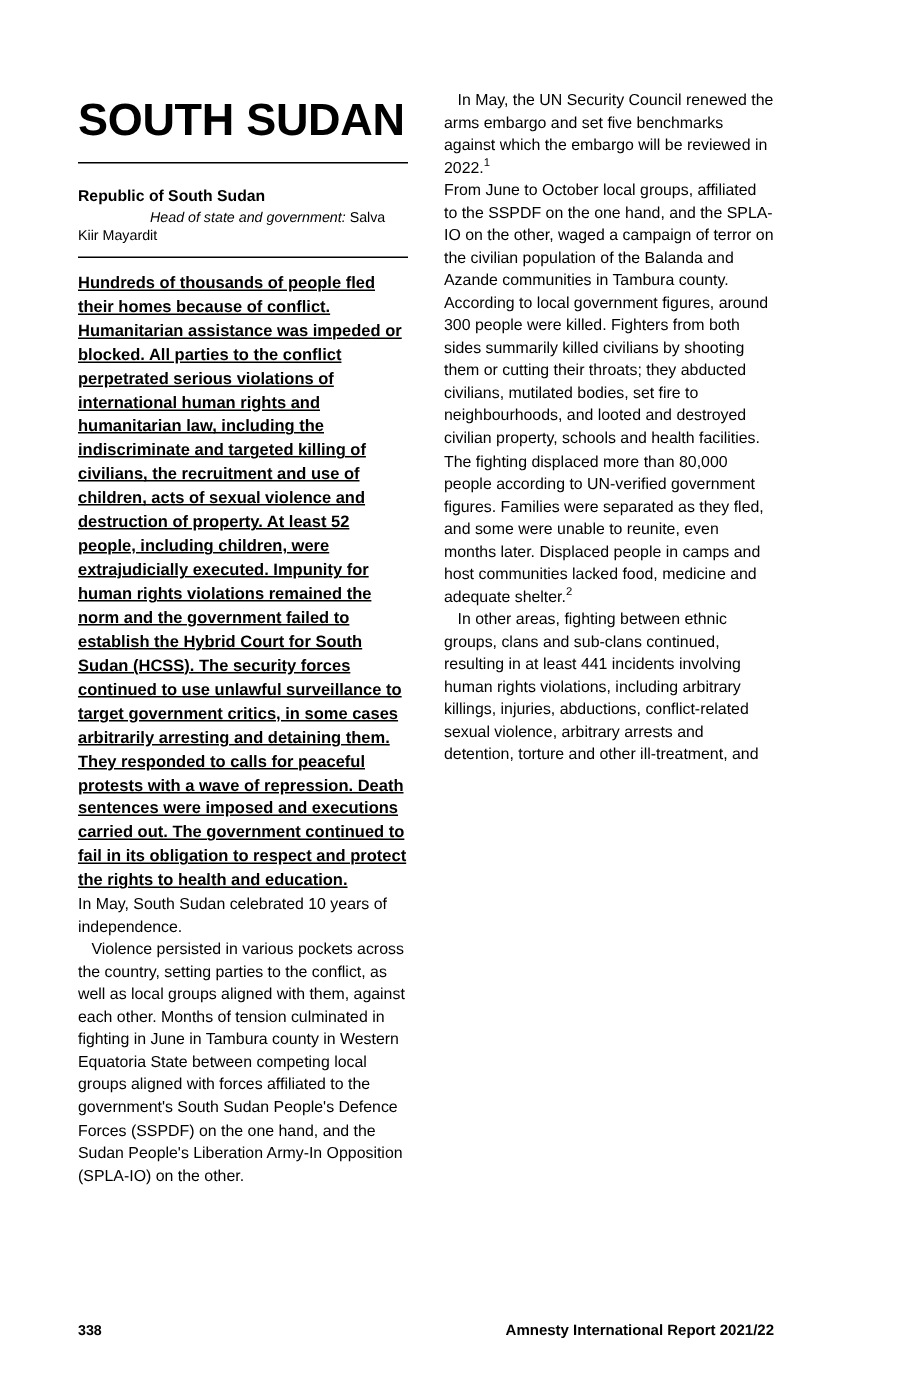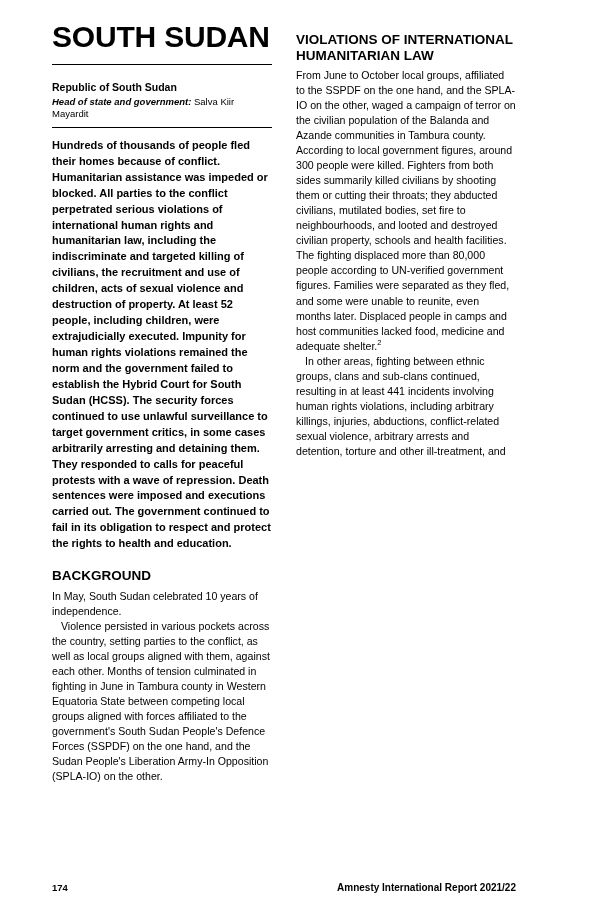--- a/index.html
+++ b/index.html
@@ -14,21 +14,21 @@
     font-family: "Liberation Sans", sans-serif;
     color: #000000;
     position: relative;
     overflow: hidden;
   }
   .page {
     position: absolute;
     left: 0; top: 0;
     width: 568px;
     height: 921px;
-    padding: 16px 52px 0 52px;
+    padding: 60px 52px 0 52px;
   }
   .columns {
     display: flex;
     gap: 24px;
     align-items: flex-start;
   }
   .col {
     width: 232px;
   }
   .country-title {
@@ -54,32 +54,34 @@
     line-height: 1.25;
     margin: 16px 0 2px 0;
   }
   .head-of-state {
     font-size: 9.5px;
     line-height: 1.3;
     margin: 0;
   }
   .head-of-state .label {
     font-style: italic;
-    font-weight: 700;
+    font-weight: 400;
+    margin-left: 48px;
   }
   .head-of-state .name {
     font-weight: 400;
     font-style: normal;
   }
   .lede {
     font-size: 11px;
     line-height: 1.45;
     font-weight: 700;
     margin: 10px 0 0 0;
     text-align: left;
+    text-decoration: underline;
   }
   .section-head {
     font-size: 13.5px;
     font-weight: 700;
     line-height: 1.15;
     margin: 16px 0 5px 0;
   }
   p.body {
     font-size: 10.6px;
     line-height: 1.42;
@@ -123,31 +125,30 @@
       <h1 class="country-title">SOUTH SUDAN</h1>
       <hr class="rule">
       <div class="official-name">Republic of South Sudan</div>
       <div class="head-of-state">
         <span class="label">Head of state and government: </span><span class="name">Salva Kiir Mayardit</span>
       </div>
       <hr class="rule thin">
 
       <p class="lede">Hundreds of thousands of people fled their homes because of conflict. Humanitarian assistance was impeded or blocked. All parties to the conflict perpetrated serious violations of international human rights and humanitarian law, including the indiscriminate and targeted killing of civilians, the recruitment and use of children, acts of sexual violence and destruction of property. At least 52 people, including children, were extrajudicially executed. Impunity for human rights violations remained the norm and the government failed to establish the Hybrid Court for South Sudan (HCSS). The security forces continued to use unlawful surveillance to target government critics, in some cases arbitrarily arresting and detaining them. They responded to calls for peaceful protests with a wave of repression. Death sentences were imposed and executions carried out. The government continued to fail in its obligation to respect and protect the rights to health and education.</p>
 
-      <h2 class="section-head">BACKGROUND</h2>
       <p class="body">In May, South Sudan celebrated 10 years of independence.</p>
       <p class="body indent">Violence persisted in various pockets across the country, setting parties to the conflict, as well as local groups aligned with them, against each other. Months of tension culminated in fighting in June in Tambura county in Western Equatoria State between competing local groups aligned with forces affiliated to the government's South Sudan People's Defence Forces (SSPDF) on the one hand, and the Sudan People's Liberation Army-In Opposition (SPLA-IO) on the other.</p>
     </div>
 
     <div class="col">
+      <p class="body indent"><span>In May, the UN Security Council renewed the arms embargo and set five benchmarks against which the embargo will be reviewed in 2022.</span><sup>1</sup></p>
 
-      <h2 class="section-head">VIOLATIONS OF INTERNATIONAL HUMANITARIAN LAW</h2>
       <p class="body"><span>From June to October local groups, affiliated to the SSPDF on the one hand, and the SPLA-IO on the other, waged a campaign of terror on the civilian population of the Balanda and Azande communities in Tambura county. According to local government figures, around 300 people were killed. Fighters from both sides summarily killed civilians by shooting them or cutting their throats; they abducted civilians, mutilated bodies, set fire to neighbourhoods, and looted and destroyed civilian property, schools and health facilities. The fighting displaced more than 80,000 people according to UN-verified government figures. Families were separated as they fled, and some were unable to reunite, even months later. Displaced people in camps and host communities lacked food, medicine and adequate shelter.</span><sup>2</sup></p>
       <p class="body indent">In other areas, fighting between ethnic groups, clans and sub-clans continued, resulting in at least 441 incidents involving human rights violations, including arbitrary killings, injuries, abductions, conflict-related sexual violence, arbitrary arrests and detention, torture and other ill-treatment, and</p>
     </div>
 
   </div>
 
   <div class="footer">
-    <span class="page-num">174</span>
+    <span class="page-num">338</span>
     <span class="footer-title">Amnesty International Report 2021/22</span>
   </div>
 </div>
 
 </body></html>

